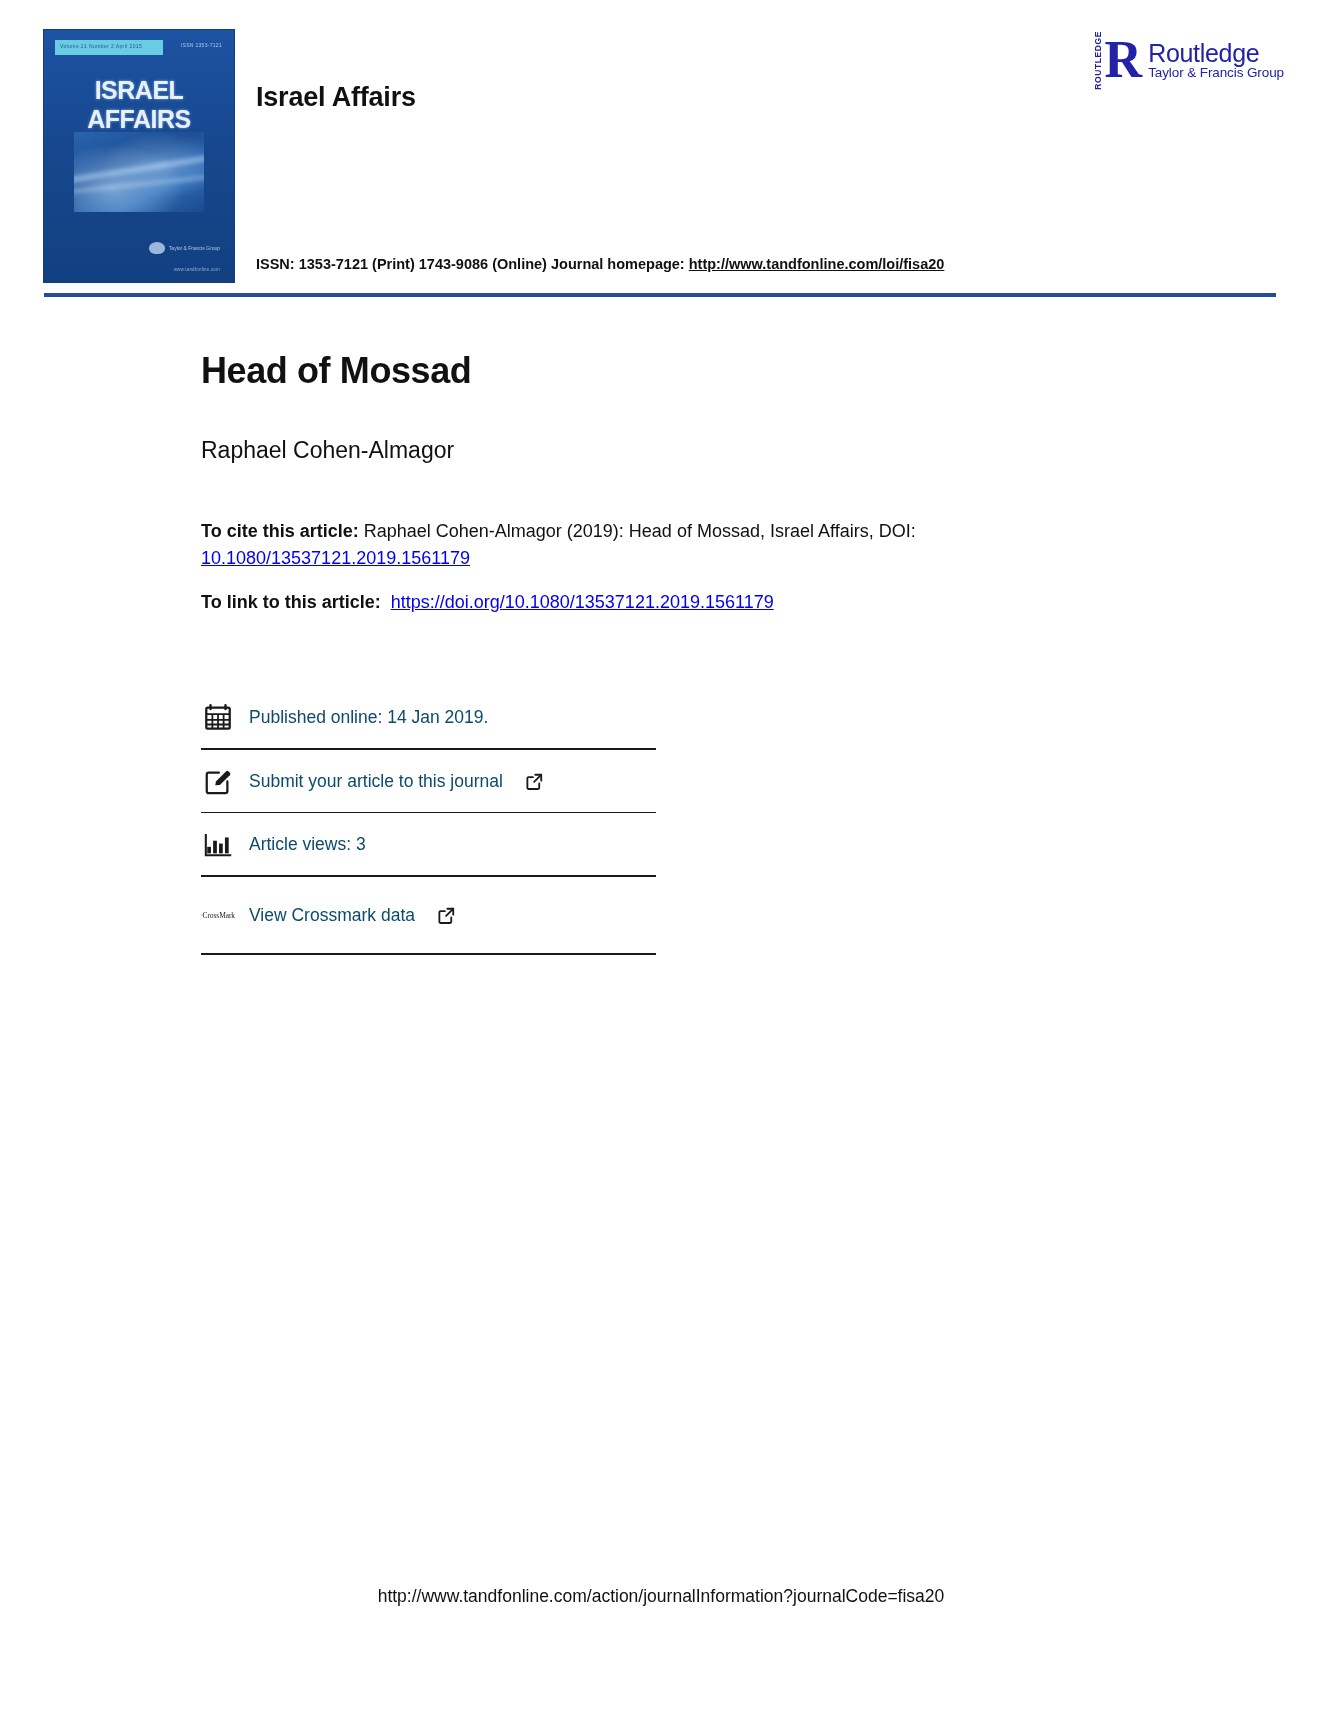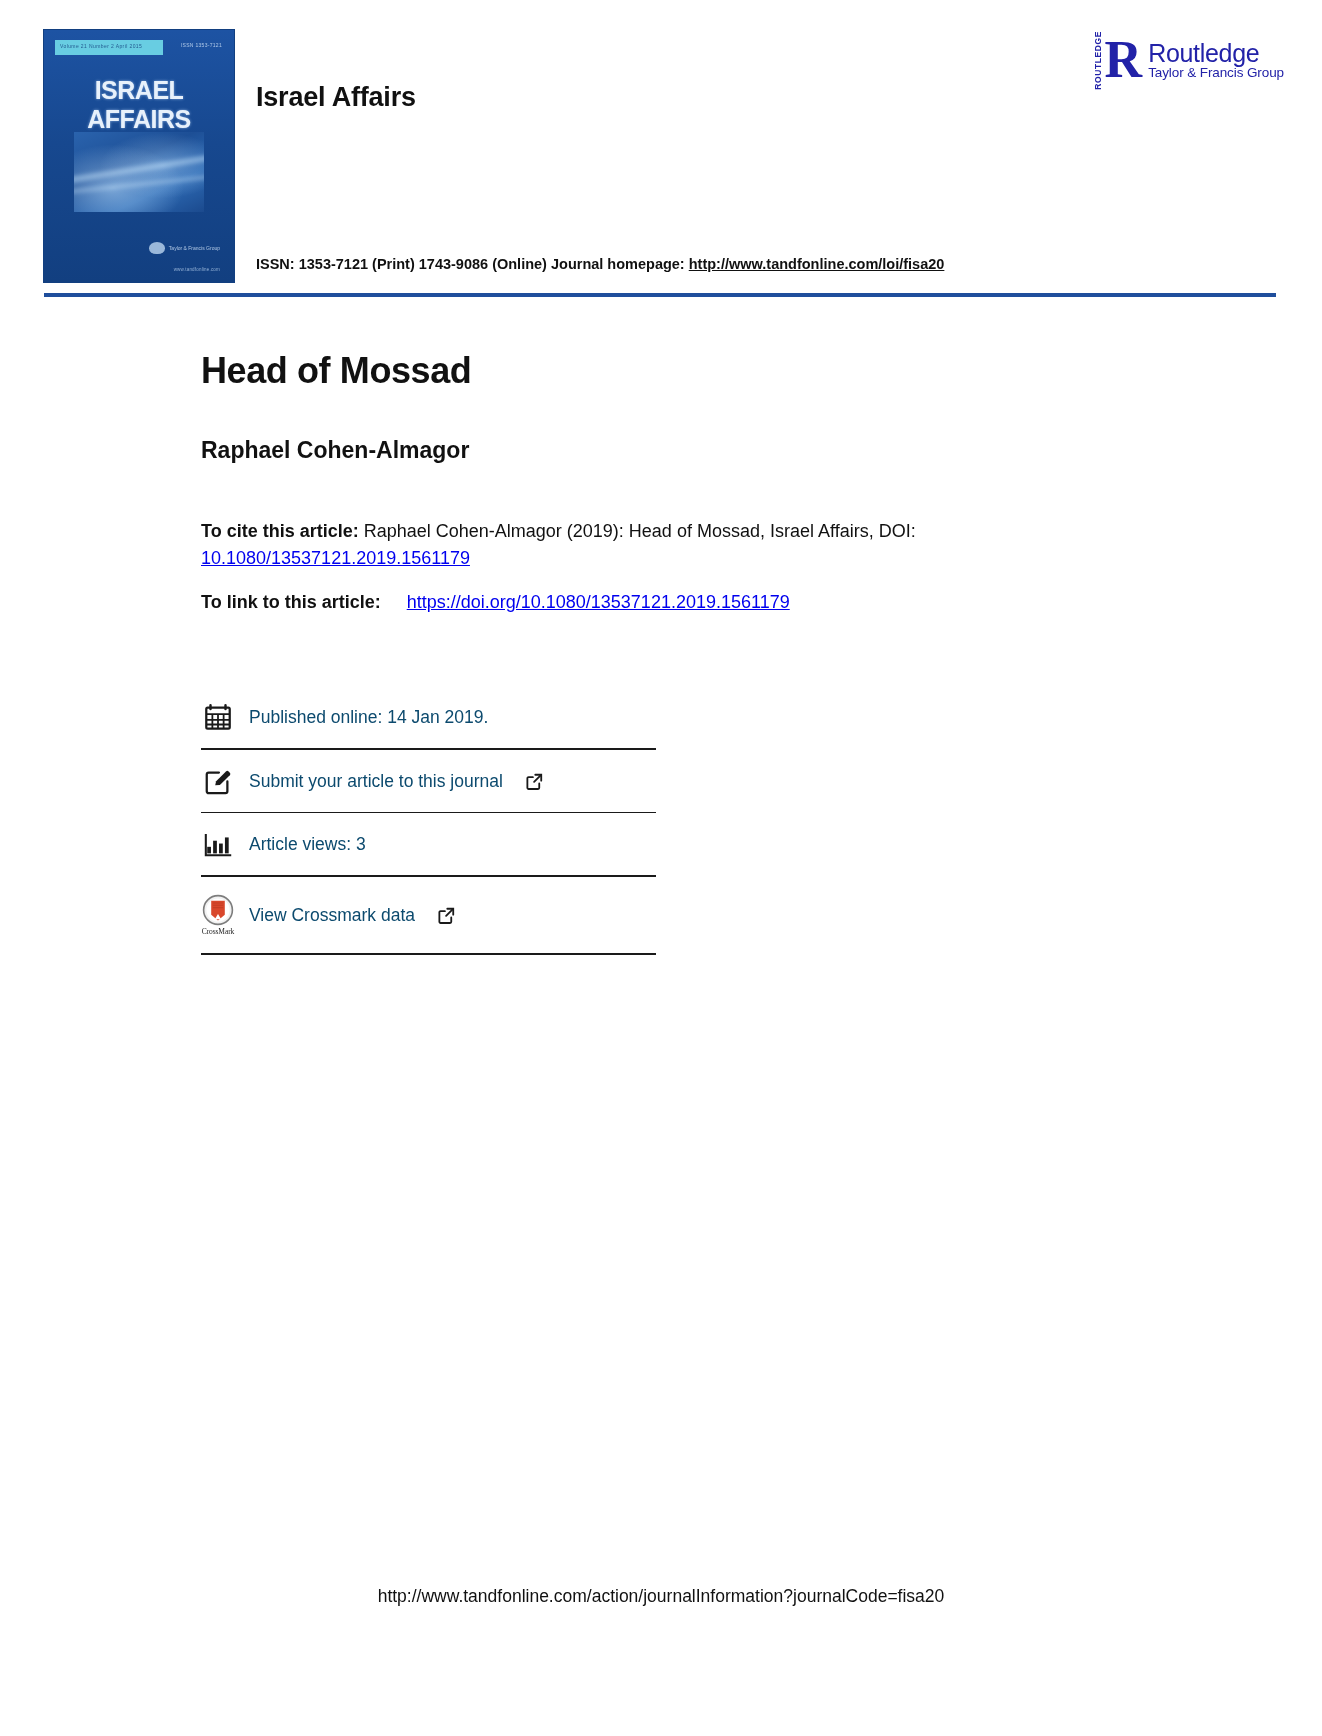--- a/index.html
+++ b/index.html
@@ -233,21 +233,21 @@
     font-size: 36px;
     font-weight: bold;
     color: #111111;
     letter-spacing: -0.4px;
   }
   .article-author {
     position: absolute;
     left: 201px;
     top: 437px;
     font-size: 23px;
-    font-weight: bold;
+    font-weight: normal;
     color: #111111;
     text-align: right;
   }
 
   .cite-block {
     position: absolute;
     left: 201px;
     top: 518px;
     width: 880px;
     font-size: 18px;
@@ -259,21 +259,21 @@
 
   .link-block {
     position: absolute;
     left: 201px;
     top: 592px;
     font-size: 18px;
     color: #111111;
   }
   .link-block b { font-weight: bold; }
   .link-url {
-    margin-left: 26px;
+    margin-left: 10px;
   }
 
   
   .meta {
     position: absolute;
     left: 201px;
     top: 686px;
     width: 455px;
   }
   .meta-row {
@@ -406,21 +406,21 @@
           <rect x="17.1" y="15.5" width="4" height="10.5" fill="#1a1a1a"></rect>
           <rect x="23.4" y="9" width="4" height="17" fill="#1a1a1a"></rect>
           <path d="M3 6.5v21.5h26" fill="none" stroke="#1a1a1a" stroke-width="2.2" stroke-linecap="square"></path>
         </svg>
       </span>
       <span class="meta-label">Article views: 3</span>
     </div>
     <div class="meta-sep"></div>
 
     <div class="meta-row" style="height:76px;">
-      <span class="meta-icon" style="flex-direction:column;height:46px;">
+      <span class="meta-icon" style="height:46px;">
         <svg width="32" height="32" viewBox="0 0 40 40" aria-hidden="true">
           <circle cx="20" cy="20" r="18" fill="#f2f2f2" stroke="#7d7d7d" stroke-width="2"></circle>
           <circle cx="20" cy="20" r="14.5" fill="#ffffff"></circle>
           <path d="M11.5 8.5h17v17.5L20 33l-8.5-7z" fill="#d9472b"></path>
           <path d="M13.5 10.5h13v1.4h-13zM13.5 13.4h13v1.4h-13zM13.5 16.3h13v1.4h-13z" fill="#b5371f" opacity=".55"></path>
           <path d="M20 25l-4 6.5h8z" fill="#ffffff"></path>
         </svg>
         <span style="font-family:'Liberation Serif',serif;font-size:7.5px;color:#222;margin-top:1px;letter-spacing:-0.1px;">CrossMark</span>
       </span>
       <span class="meta-label">View Crossmark data</span>

